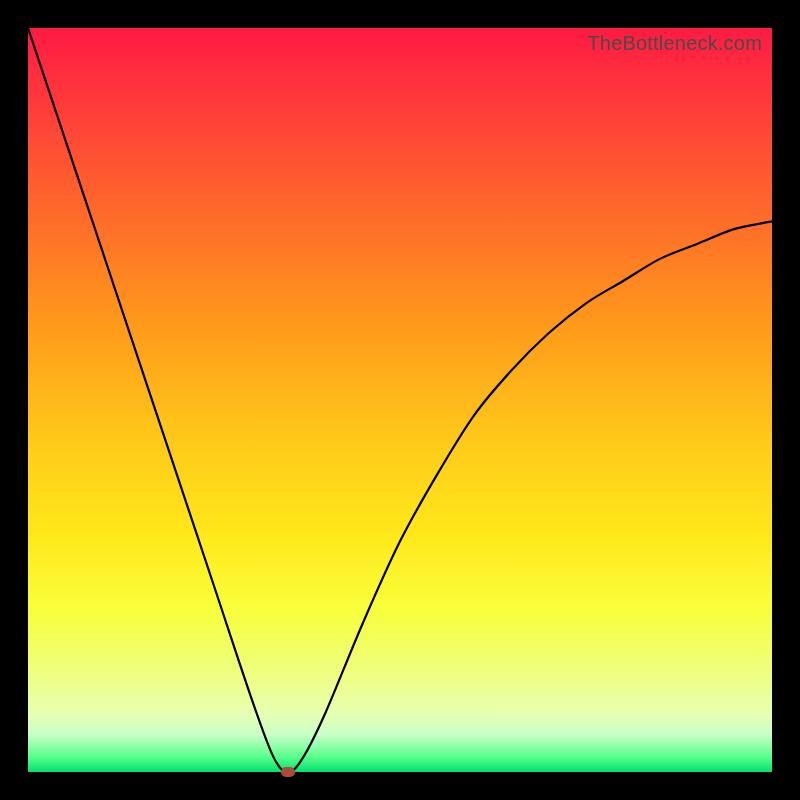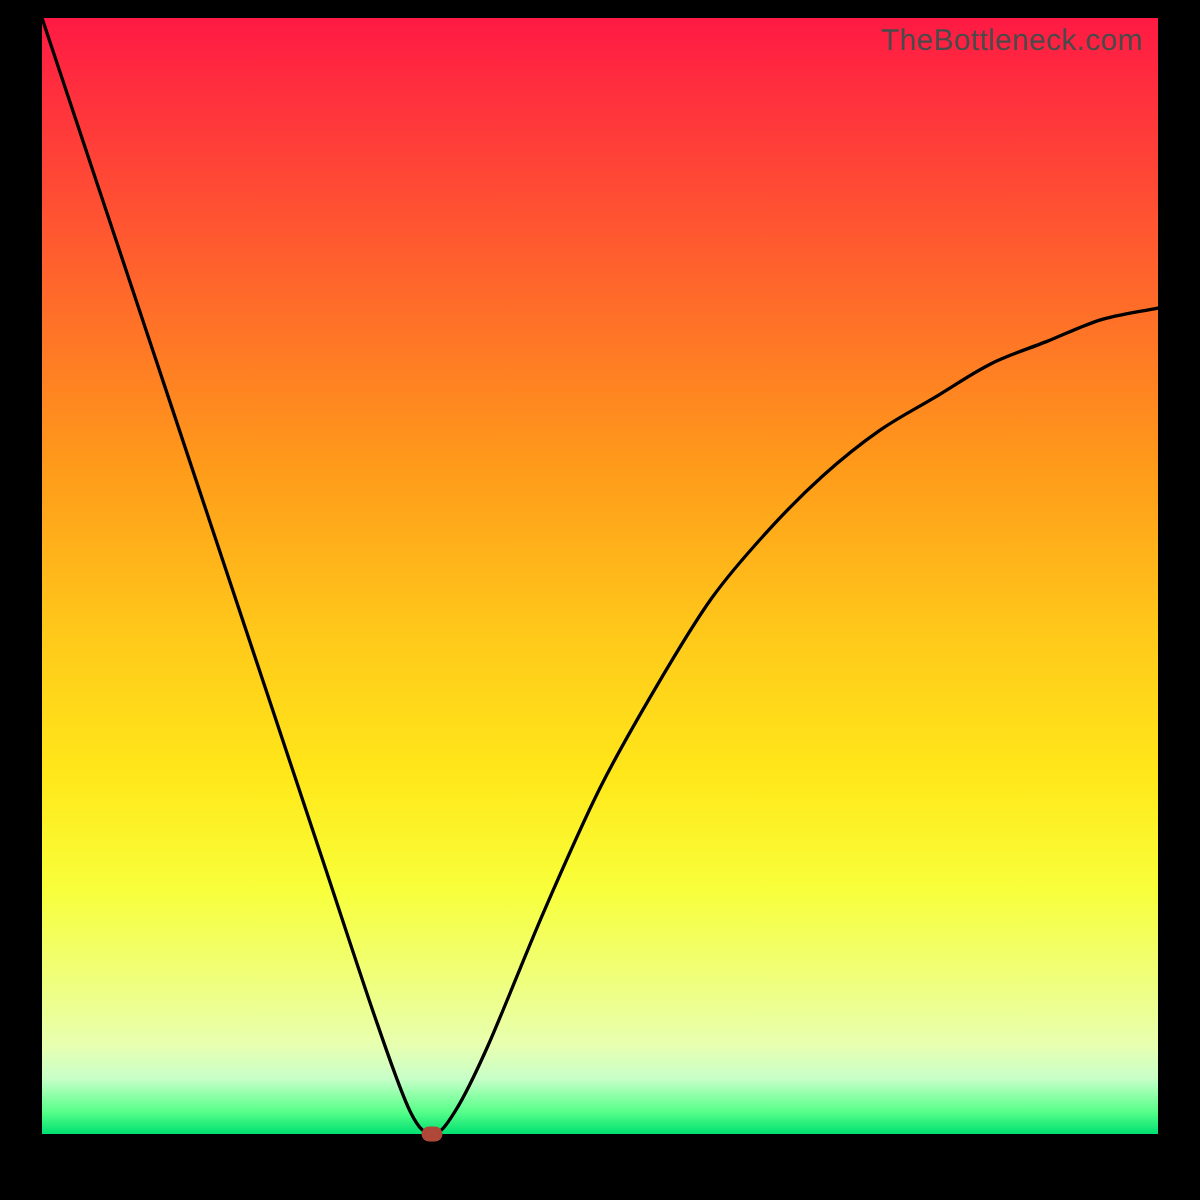--- a/index.html
+++ b/index.html
@@ -6,21 +6,21 @@
   html, body { width: 800px; height: 800px; overflow: hidden; }
   .outer {
     width: 800px;
     height: 800px;
     background: #000;
     position: relative;
   }
   .plot {
     position: absolute;
     left: 28px;
-    top: 12px;
+    top: 28px;
     width: 744px;
     height: 744px;
     background: linear-gradient(to bottom,
       #ff1a44 0%,
       #ff3a3a 10%,
       #ff6a2a 25%,
       #ff9a1a 40%,
       #ffc81a 55%,
       #ffe81a 68%,
       #f8ff3a 78%,

